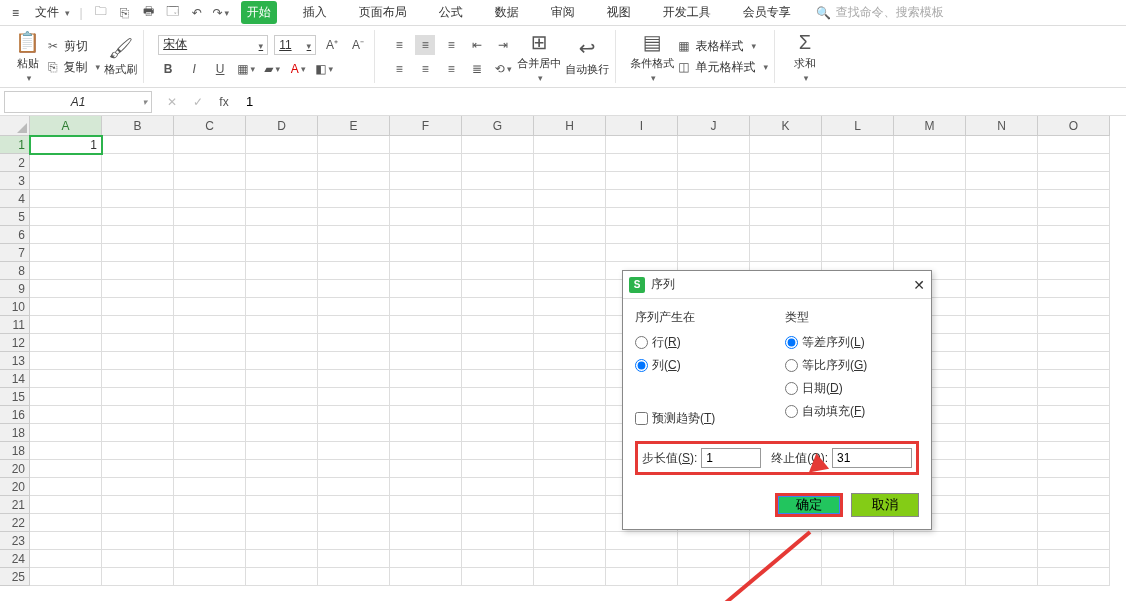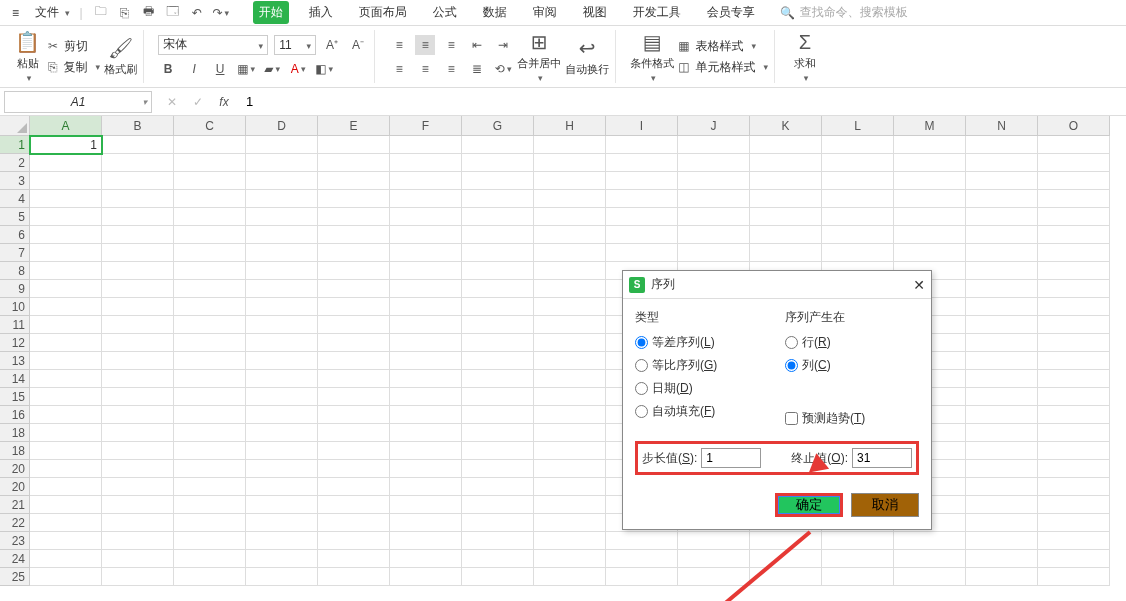--- a/index.html
+++ b/index.html
@@ -3,35 +3,35 @@
 <meta charset="utf-8">
 <style>
 * { box-sizing: border-box; margin: 0; padding: 0; font-family: "Microsoft YaHei", sans-serif; }
 body { width: 1126px; height: 601px; background: #fff; overflow: hidden; font-size: 12px; color: #333; position: relative; }
 
 
 .menubar { display: flex; align-items: center; height: 26px; border-bottom: 1px solid #ddd; padding: 0 6px; gap: 4px; }
 .menu-btn { display: flex; align-items: center; gap: 4px; padding: 2px 6px; cursor: pointer; }
 .qat { display: flex; gap: 8px; margin-left: 6px; }
 .qat-icon { width: 16px; height: 16px; display: flex; align-items: center; justify-content: center; color: #555; cursor: pointer; }
-.tabs { display: flex; gap: 14px; margin-left: 20px; }
+.tabs { display: flex; gap: 20px; margin-left: 8px; }
 .tab { padding: 3px 6px; cursor: pointer; color: #333; }
 .tab.active { background: #2cb34c; color: #fff; border-radius: 3px; }
 .search-box { margin-left: 16px; color: #aaa; display: flex; align-items: center; gap: 4px; }
 
 
 .ribbon { display: flex; height: 62px; border-bottom: 1px solid #ddd; padding: 4px 6px; gap: 8px; }
 .group { display: flex; align-items: center; gap: 4px; padding: 0 6px; border-right: 1px solid #e5e5e5; }
 .group:last-child { border-right: none; }
 .vbtn { display: flex; flex-direction: column; align-items: center; justify-content: center; gap: 2px; min-width: 32px; cursor: pointer; font-size: 11px; }
 .icon-lg { font-size: 20px; color: #555; }
 .icon-sm { font-size: 12px; color: #555; }
 .col { display: flex; flex-direction: column; gap: 4px; justify-content: center; }
 .row { display: flex; gap: 6px; align-items: center; }
-.sel { border: 1px solid #ccc; height: 20px; padding: 0 4px; background: #fff; display: flex; align-items: center; justify-content: space-between; }
+.sel { border: 1px solid #ccc; height: 20px; padding: 0 4px; background: #fff; display: flex; align-items: center; justify-content: space-between; text-decoration: underline; }
 .tri::after { content: "▾"; font-size: 9px; color: #666; margin-left: 2px; }
 .btn-sq { width: 20px; height: 20px; display: flex; align-items: center; justify-content: center; cursor: pointer; color: #555; }
 
 
 .fbar { display: flex; height: 28px; border-bottom: 1px solid #ddd; align-items: center; }
 .namebox { width: 148px; height: 22px; border: 1px solid #ccc; margin: 0 4px; text-align: center; display: flex; align-items: center; justify-content: center; position: relative; font-style: italic; }
 .namebox::after { content: "▾"; position: absolute; right: 4px; font-size: 9px; color: #888; }
 .fb-btns { display: flex; gap: 6px; margin: 0 6px; }
 .fx-input { flex: 1; border: none; padding: 0 6px; height: 22px; font-size: 13px; }
 
@@ -59,21 +59,21 @@
 .dlg-cols { display: flex; gap: 16px; }
 .dlg-col { flex: 1; }
 .dlg-col-title { color: #333; margin-bottom: 8px; }
 .radio-line, .check-line { display: flex; align-items: center; gap: 4px; margin-bottom: 6px; font-size: 12px; }
 .radio-line input, .check-line input { margin: 0; }
 .disabled { color: #aaa; }
 .dlg-inputs { display: flex; align-items: center; gap: 4px; margin-top: 8px; border: 3px solid #e53935; padding: 4px; }
 .dlg-inputs input[type=text] { border: 1px solid #999; height: 20px; padding: 0 4px; font-size: 12px; }
 .dlg-inputs .lbl { white-space: nowrap; }
 .dlg-buttons { display: flex; justify-content: flex-end; gap: 8px; padding: 8px 12px 12px; }
-.dlg-btn { width: 68px; height: 24px; border: 1px solid #888; background: #a16207; cursor: pointer; }
+.dlg-btn { width: 68px; height: 24px; border: 1px solid #888; background: #84cc16; cursor: pointer; }
 .dlg-btn.primary { border: 3px solid #e53935; background:#22c55e; outline:1px solid #3b82f6; outline-offset:-4px;}
 .arrow { position: absolute; left: 810px; top: 490px; z-index: 11; pointer-events: none; }
 .arrow-line { width: 110px; height: 4px; background: #e53935; transform: rotate(-40deg); transform-origin: right center; position: absolute; right: 0; top: 40px; }
 .arrow-head { position: absolute; left: -12px; top: -30px; width: 0; height: 0; border: 10px solid transparent; border-right: 18px solid #e53935; transform: rotate(-40deg); }
 
 u.acc { text-decoration: underline; }
 </style>
 </head>
 <body>
 
@@ -211,21 +211,21 @@
   </div>
 </div>
 
 <div class="fbar">
   <div class="namebox">
       <span>A1</span>
     </div>
   <div class="fb-btns">
     <span class="btn-sq" style="color:#bbb">✕</span>
     <span class="btn-sq" style="color:#bbb">✓</span>
-    <span class="btn-sq" style="font-style:italic">fx</span>
+    <span class="btn-sq" style="">fx</span>
   </div>
   <input class="fx-input" value="1" style="">
 </div>
 
 <div class="grid">
   <div class="corner"></div>
   <div class="colheads" id="colheads">
       <div class="colhead active">A</div>
       <div class="colhead">B</div>
       <div class="colhead">C</div>
@@ -700,61 +700,61 @@
 
 <div class="dialog">
   <div class="dlg-title">
     <span class="dlg-logo">S</span>
     <span>序列</span>
     <span class="dlg-close">✕</span>
   </div>
   <div class="dlg-body">
     <div class="dlg-cols">
       <div class="dlg-col">
+        <div class="dlg-col-title">序列产生在</div>
+        <label class="radio-line">
+            <input type="radio" name="si" style="">
+            <span>行(<u class="acc">R</u>)</span>
+          </label>
+        <label class="radio-line">
+            <input type="radio" name="si" checked="" style="">
+            <span>列(<u class="acc">C</u>)</span>
+          </label>
+        <div style="height:30px"></div>
+        <label class="check-line">
+            <input type="checkbox" style="">
+            <span>预测趋势(<u class="acc">T</u>)</span>
+          </label>
+      </div>
+      <div class="dlg-col">
         <div class="dlg-col-title">类型</div>
         <label class="radio-line">
             <input type="radio" name="ty" checked="" style="">
             <span>等差序列(<u class="acc">L</u>)</span>
           </label>
         <label class="radio-line">
             <input type="radio" name="ty" style="">
             <span>等比序列(<u class="acc">G</u>)</span>
           </label>
         <label class="radio-line">
             <input type="radio" name="ty" style="">
             <span>日期(<u class="acc">D</u>)</span>
           </label>
         <label class="radio-line">
             <input type="radio" name="ty" style="">
             <span>自动填充(<u class="acc">F</u>)</span>
           </label>
       </div>
-      <div class="dlg-col">
-        <div class="dlg-col-title">序列产生在</div>
-        <label class="radio-line">
-            <input type="radio" name="si" style="">
-            <span>行(<u class="acc">R</u>)</span>
-          </label>
-        <label class="radio-line">
-            <input type="radio" name="si" checked="" style="">
-            <span>列(<u class="acc">C</u>)</span>
-          </label>
-        <div style="height:30px"></div>
-        <label class="check-line">
-            <input type="checkbox" style="">
-            <span>预测趋势(<u class="acc">T</u>)</span>
-          </label>
-      </div>
     </div>
     <div class="dlg-inputs">
       <span class="lbl">步长值(<u class="acc">S</u>):</span>
       <input type="text" style="width: 60px;" value="1">
       <span style="flex:1"></span>
       <span class="lbl">终止值(<u class="acc">O</u>):</span>
-      <input type="text" style="width: 60px;" value="31">
+      <input type="text" style="width: 80px;" value="31">
     </div>
   </div>
   <div class="dlg-buttons">
     <button class="dlg-btn primary">确定</button>
     <button class="dlg-btn">取消</button>
   </div>
 </div>
 
 <div class="arrow">
   <div class="arrow-line"></div>

